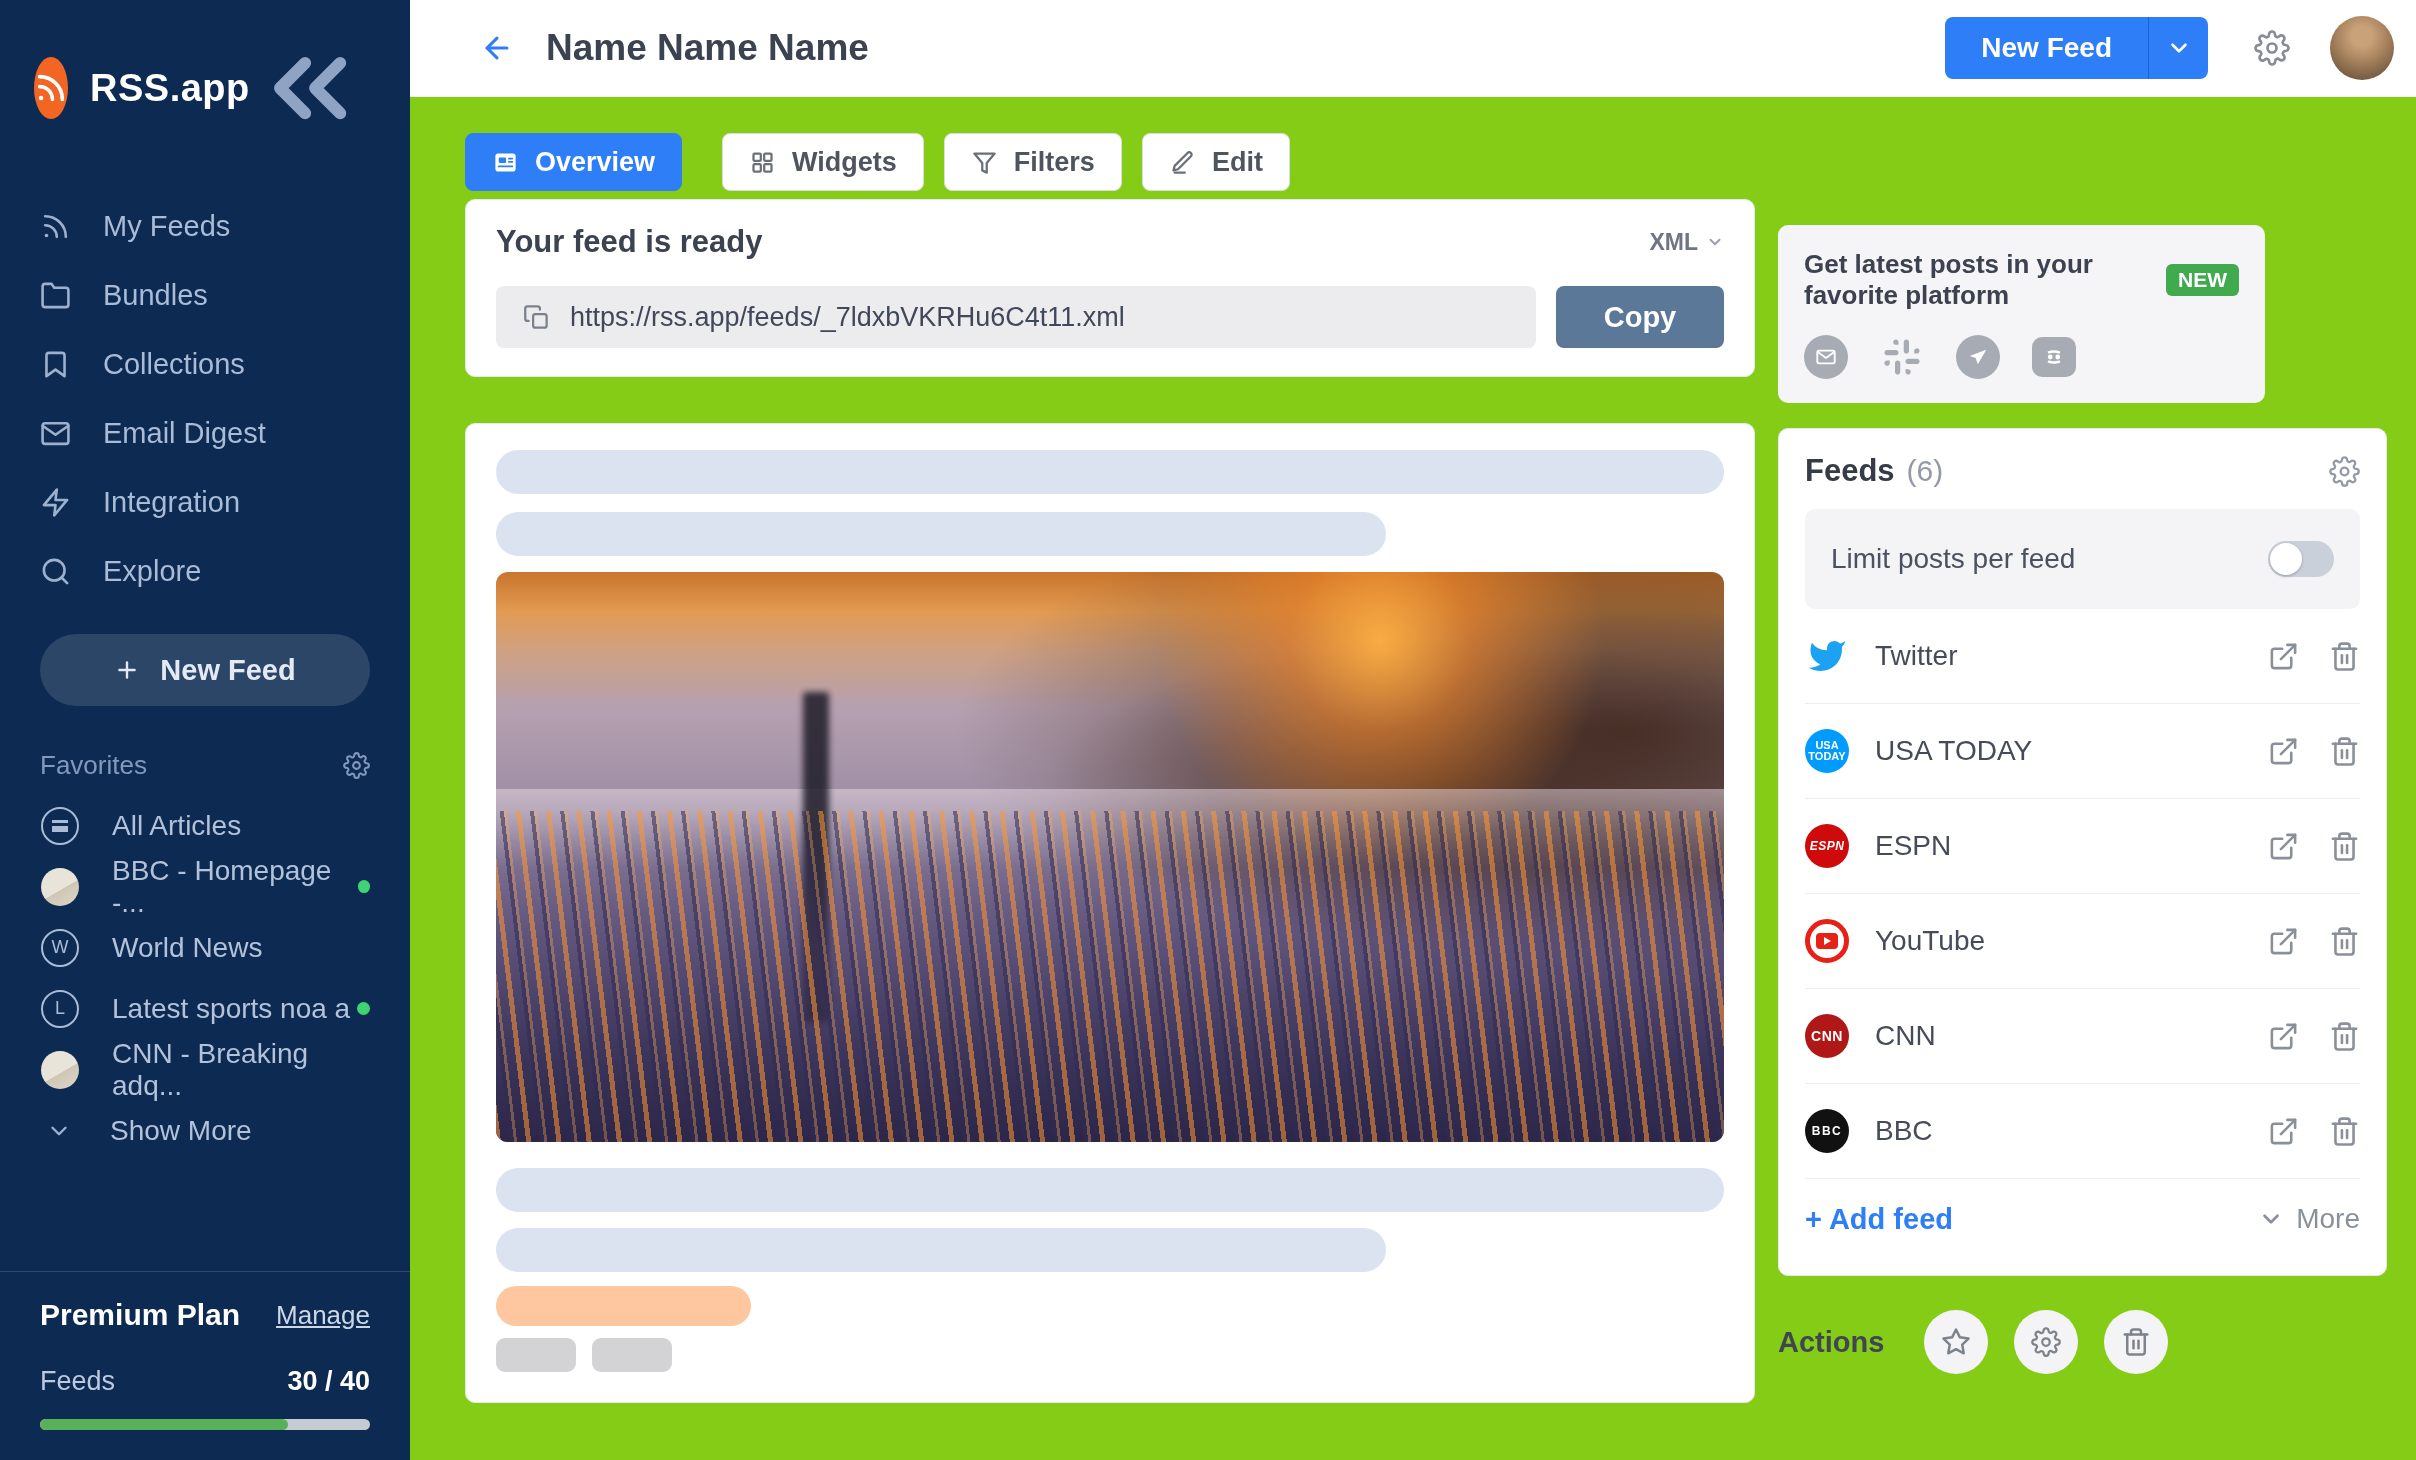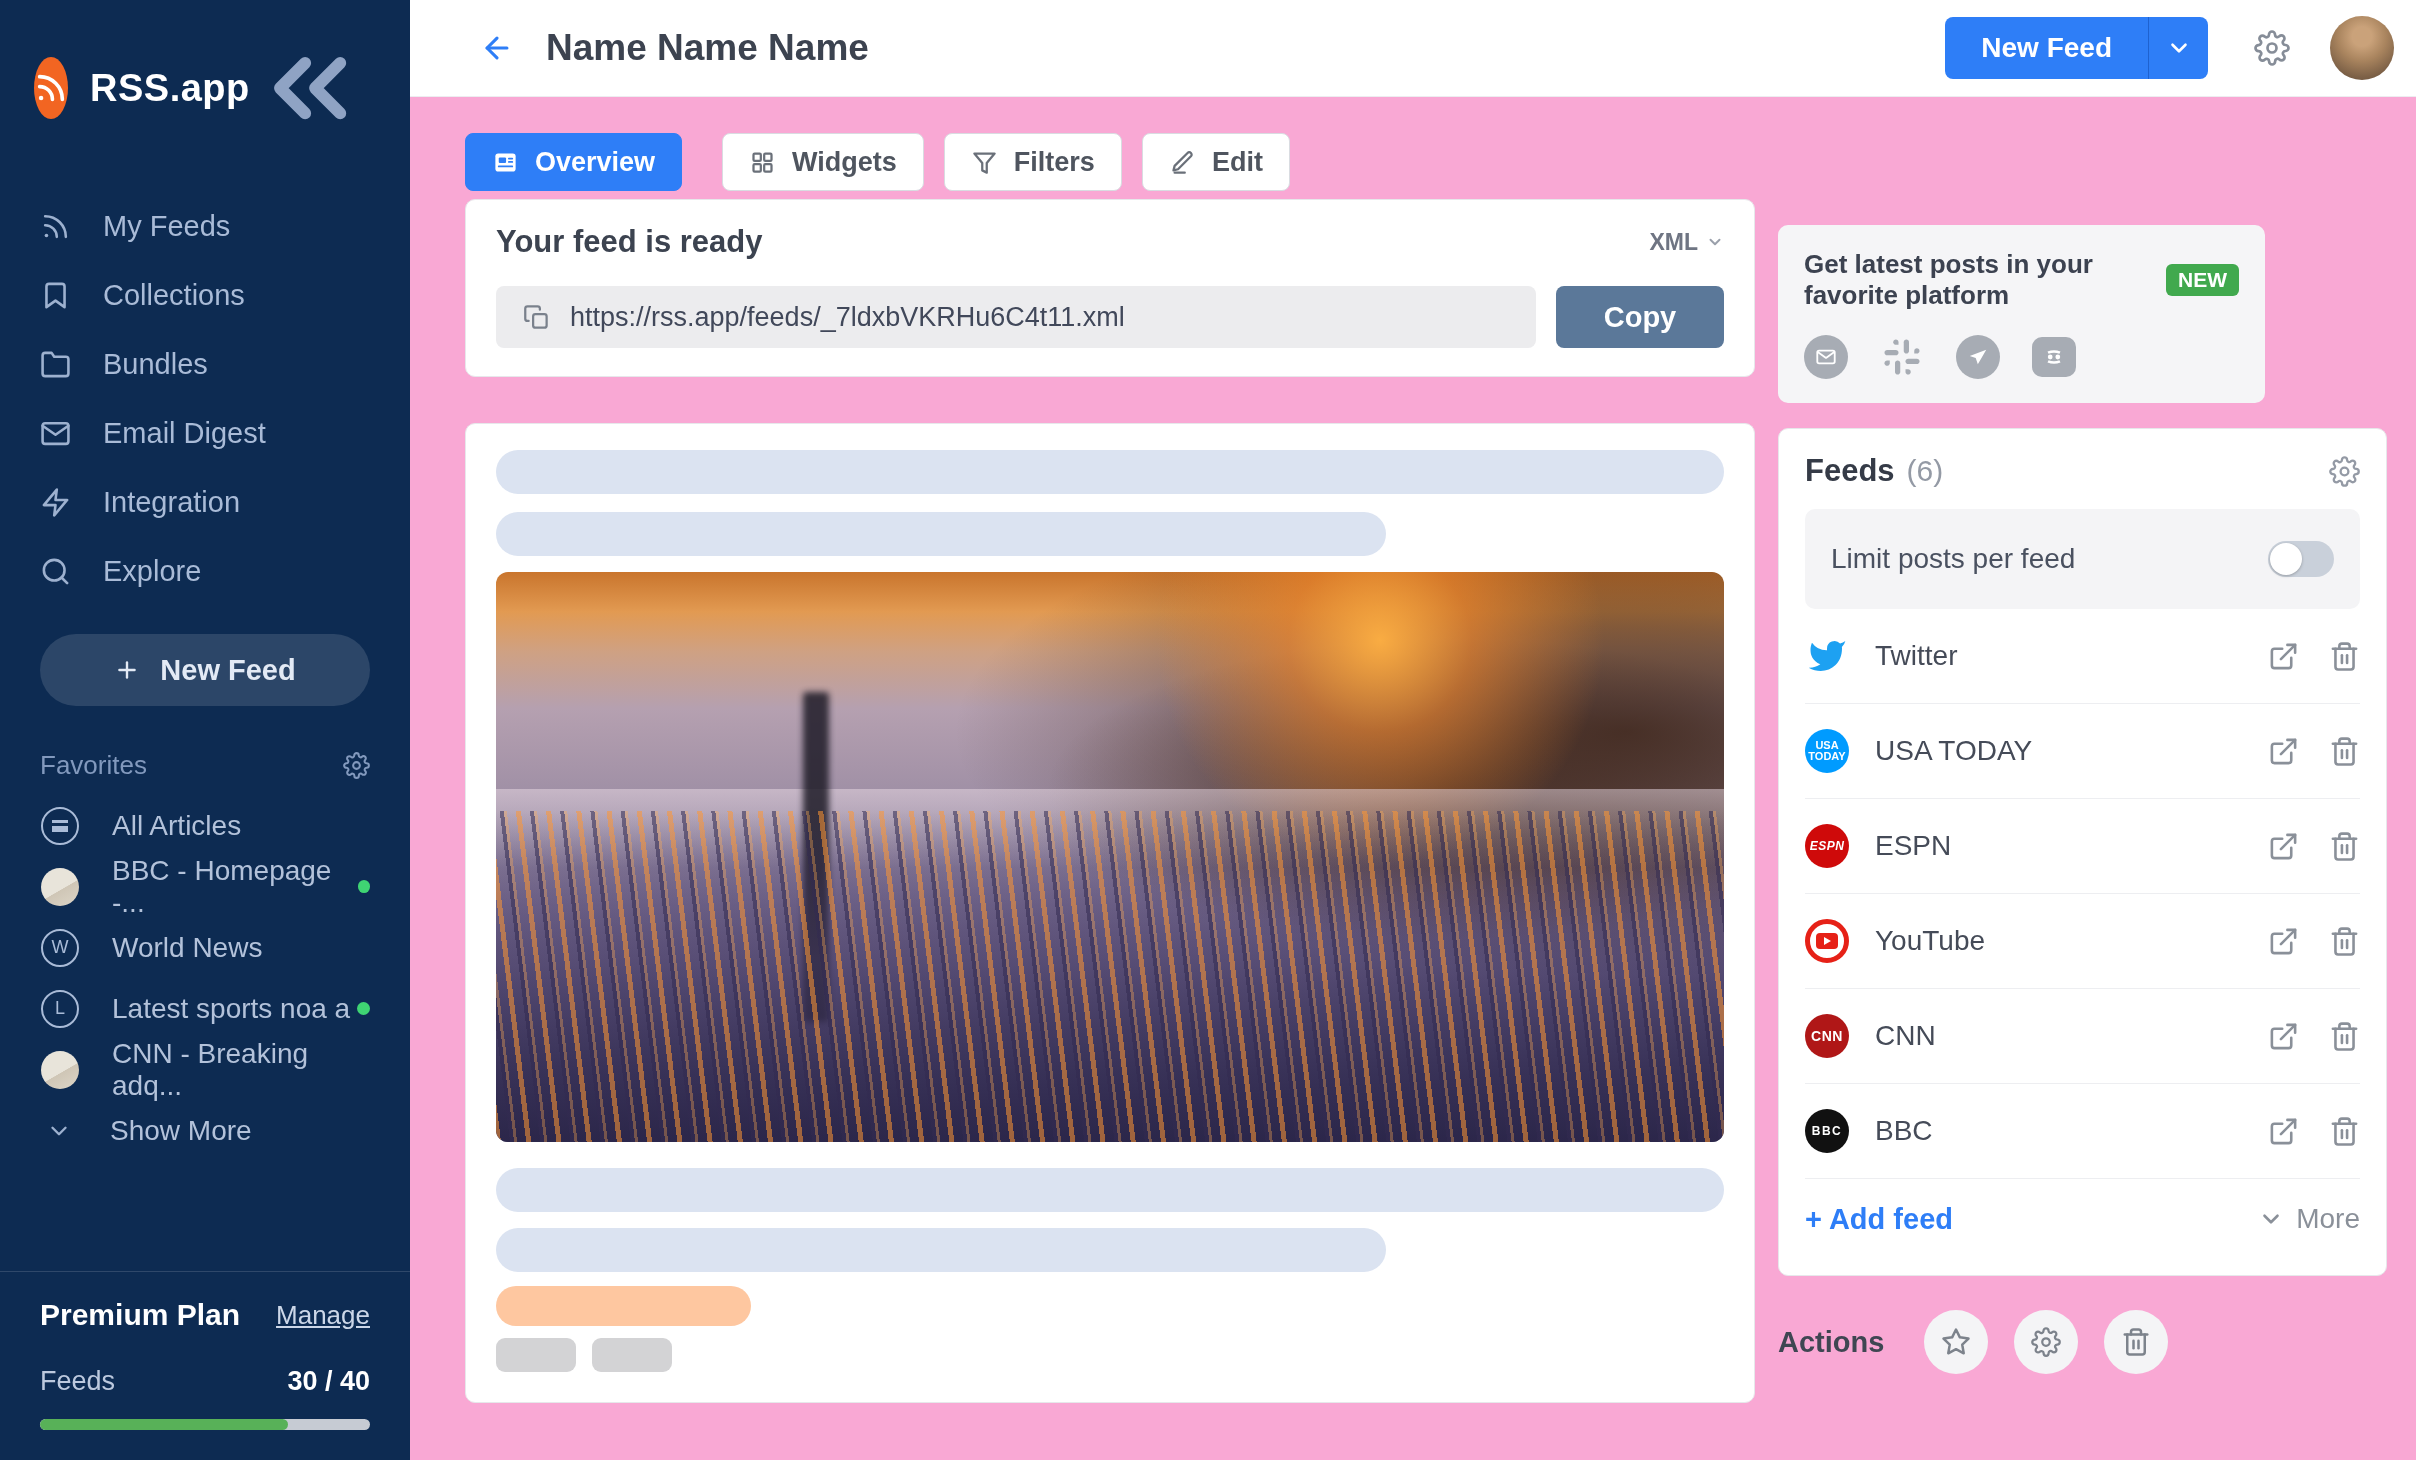--- a/index.html
+++ b/index.html
@@ -55,21 +55,21 @@
   .page-title { font-size:37px; font-weight:700; color:#3c4350; margin-left:32px; }
   .topbar-right { margin-left:auto; display:flex; align-items:center; }
   .split-btn { display:flex; height:62px; border-radius:8px; overflow:hidden; cursor:pointer; }
   .split-main { background:#2e7ef7; color:#fff; font-size:28px; font-weight:600; border:none; padding:0 36px; font-family:inherit; cursor:pointer; }
   .split-caret { background:#2e7ef7; border:none; border-left:1px solid #1e62d0; width:60px; display:flex; align-items:center; justify-content:center; color:#fff; cursor:pointer; }
   .split-caret svg { width:26px; height:26px; }
   .topbar-gear { width:36px; height:36px; color:#868d98; margin-left:46px; cursor:pointer; }
   .avatar { width:64px; height:64px; border-radius:50%; margin-left:40px; cursor:pointer;
             background:radial-gradient(circle at 50% 32%, #caa27a 18%, #a9845e 45%, #7d6147 75%, #5f4a38 100%); }
 
-  .content { flex:1; display:flex; padding:36px 29px 0 55px; background:#f9a8d4; }
+  .content { flex:1; display:flex; padding:36px 29px 0 55px; background:#84cc16; }
   .col-left { width:1290px; flex:0 0 1290px; }
   .col-right { width:609px; flex:0 0 609px; margin-left:23px; padding-top:92px; }
 
   
   .tabs { display:flex; align-items:center; }
   .tab { display:flex; align-items:center; height:58px; padding:0 26px; border:1px solid #d9dce1; border-radius:8px;
          background:#fff; color:#4f555f; font-size:27px; font-weight:600; cursor:pointer; font-family:inherit; }
   .tab .icon { width:27px; height:27px; margin-right:16px; color:#6a7079; }
   .tab.active { background:#2e7ef7; border-color:#2e7ef7; color:#fff; }
   .tab.active .icon { color:#fff; }
@@ -194,32 +194,32 @@
               <path d="M4 11a9 9 0 0 1 9 9"></path>
               <path d="M4 4a16 16 0 0 1 16 16"></path>
               <circle cx="5" cy="19" r="1.4" fill="currentColor" stroke="none"></circle>
             </svg>
           </span>
         <span>My Feeds</span>
       </div>
       <div class="nav-item">
         <span class="icon">
             <svg viewBox="0 0 24 24" fill="none" stroke="currentColor" stroke-width="2" stroke-linecap="round" stroke-linejoin="round">
-              <path d="M19 21l-7-5-7 5V5a2 2 0 0 1 2-2h10a2 2 0 0 1 2 2z"></path>
+              <path d="M22 19a2 2 0 0 1-2 2H4a2 2 0 0 1-2-2V5a2 2 0 0 1 2-2h5l2 3h9a2 2 0 0 1 2 2z"></path>
             </svg>
           </span>
-        <span>Collections</span>
+        <span>Bundles</span>
       </div>
       <div class="nav-item">
         <span class="icon">
             <svg viewBox="0 0 24 24" fill="none" stroke="currentColor" stroke-width="2" stroke-linecap="round" stroke-linejoin="round">
-              <path d="M22 19a2 2 0 0 1-2 2H4a2 2 0 0 1-2-2V5a2 2 0 0 1 2-2h5l2 3h9a2 2 0 0 1 2 2z"></path>
+              <path d="M19 21l-7-5-7 5V5a2 2 0 0 1 2-2h10a2 2 0 0 1 2 2z"></path>
             </svg>
           </span>
-        <span>Bundles</span>
+        <span>Collections</span>
       </div>
       <div class="nav-item">
         <span class="icon">
             <svg viewBox="0 0 24 24" fill="none" stroke="currentColor" stroke-width="2" stroke-linecap="round" stroke-linejoin="round">
               <path d="M4 4h16c1.1 0 2 .9 2 2v12c0 1.1-.9 2-2 2H4c-1.1 0-2-.9-2-2V6c0-1.1.9-2 2-2z"></path>
               <polyline points="22,6 12,13 2,6"></polyline>
             </svg>
           </span>
         <span>Email Digest</span>
       </div>

